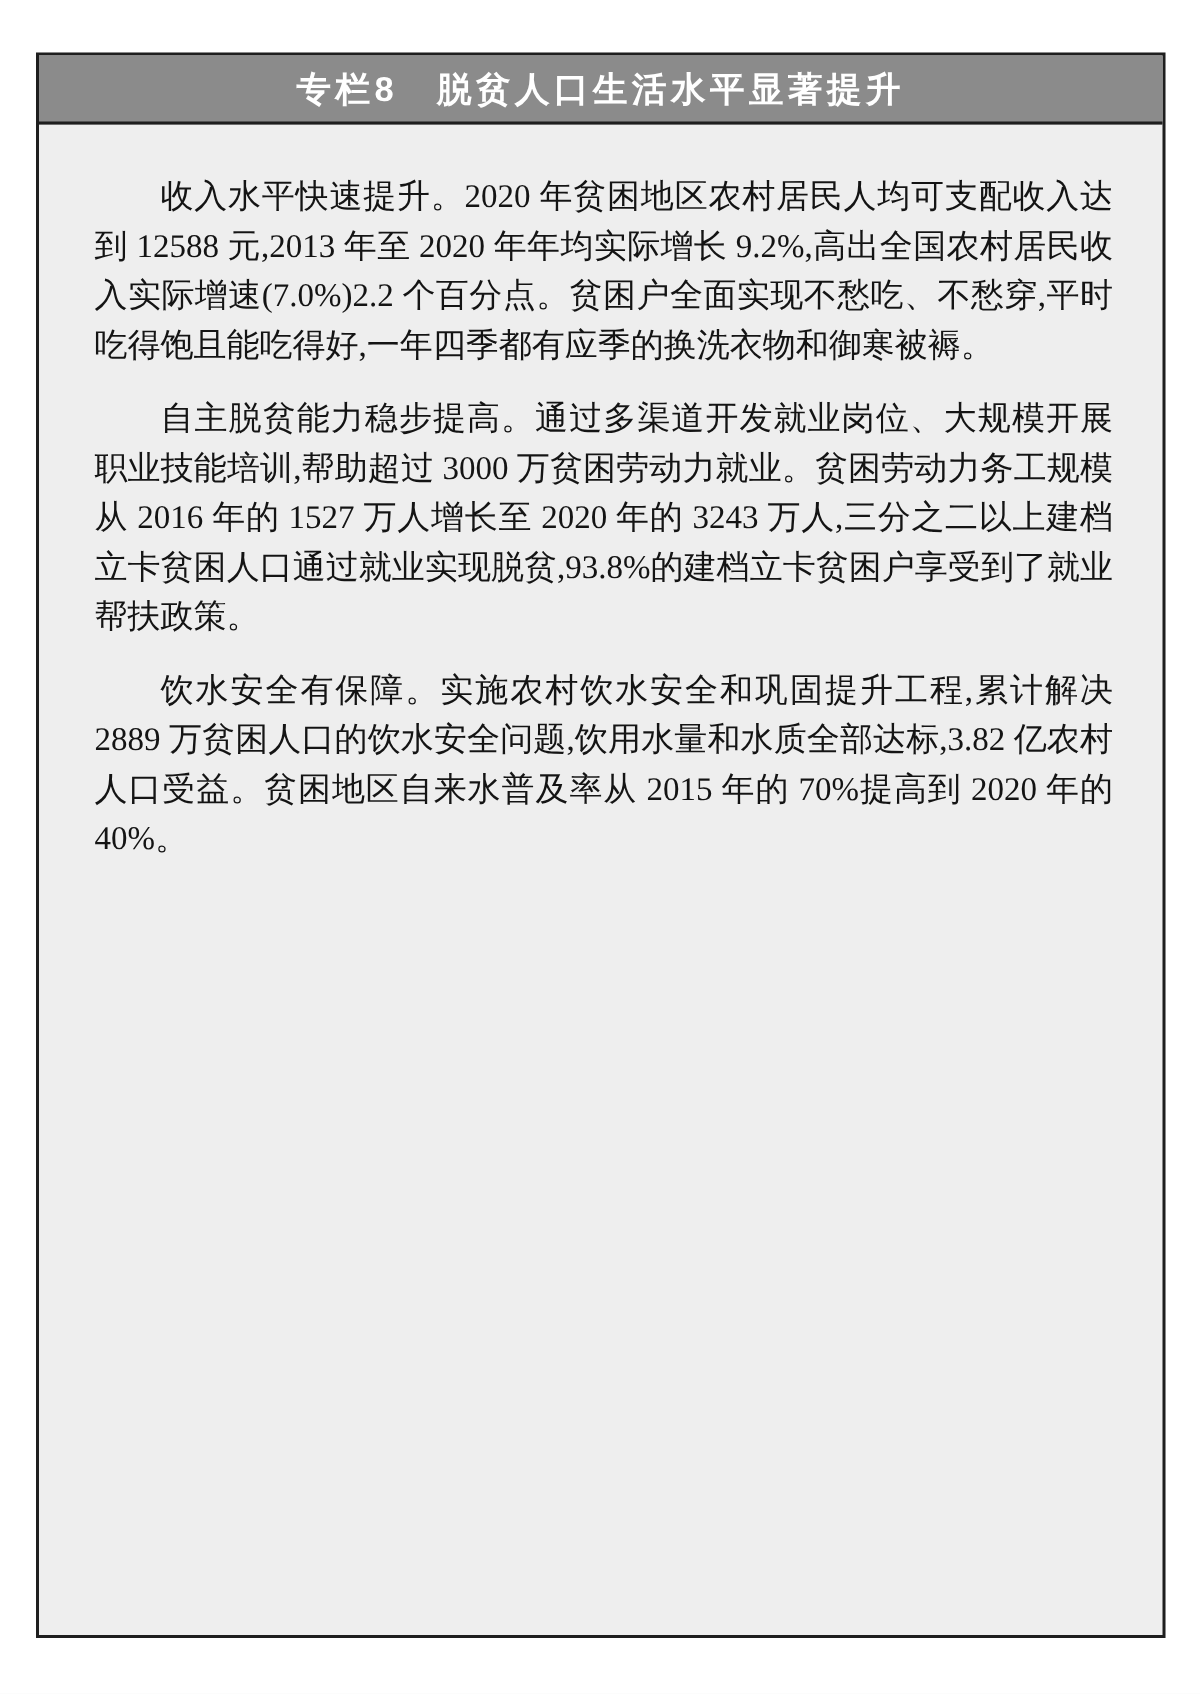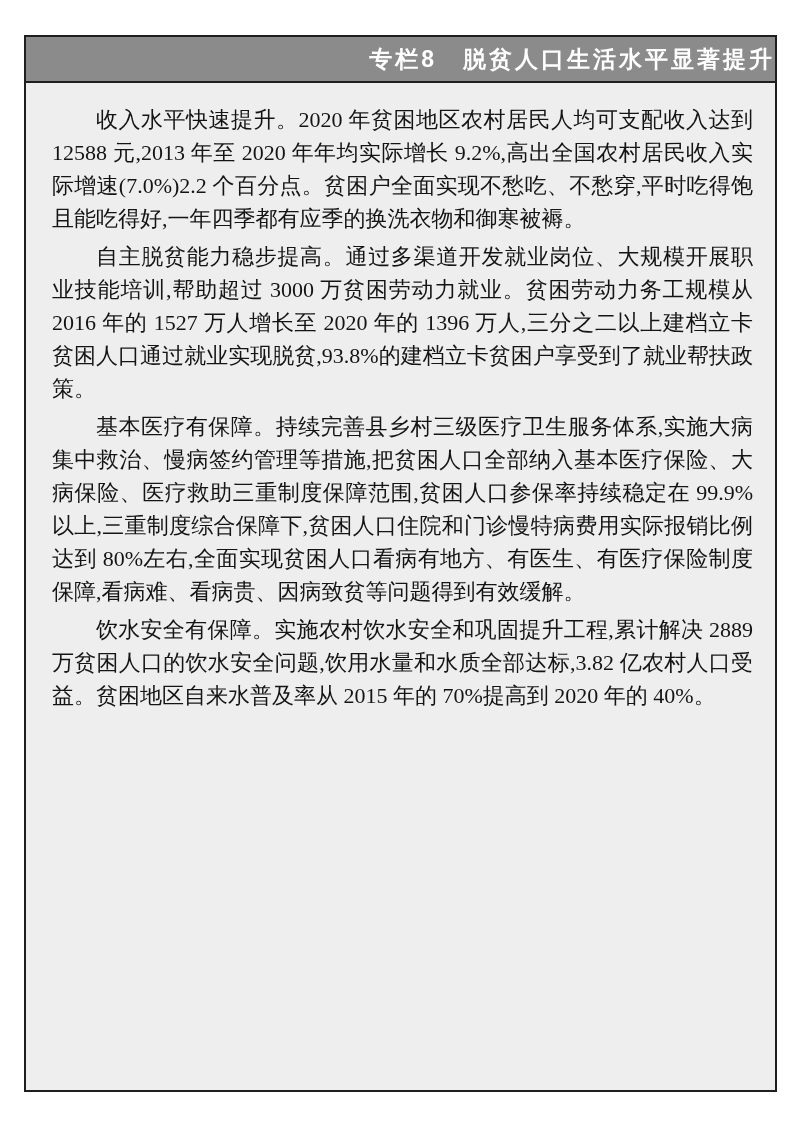--- a/index.html
+++ b/index.html
@@ -31,51 +31,50 @@
     height: 1057px;
     border: 2px solid var(--panel-border);
     background: var(--panel-bg);
   }
   .title-bar {
     height: 46px;
     background: var(--titlebar-bg);
     border-bottom: 2px solid var(--panel-border);
     display: flex;
     align-items: center;
-    justify-content: flex-end;
+    justify-content: center;
   }
   .title-text {
     color: var(--title-color);
     font-family: "Liberation Sans", "DejaVu Sans", sans-serif;
     font-weight: bold;
     font-size: 23px;
     letter-spacing: 3px;
     white-space: nowrap;
   }
   .panel-body {
     padding: 15px 17px 0 21px;
     color: var(--text-color);
     font-size: 22px;
     line-height: 33px;
     text-align: justify;
     text-justify: inter-ideograph;
   }
   .panel-body p {
     text-indent: 2em;
-    margin: 5px;
+    margin: 16px;
   }
 </style>
 </head>
 <body>
 
 <div class="page">
   <div class="panel">
     <div class="title-bar">
       <span class="title-text">专栏8　脱贫人口生活水平显著提升</span>
     </div>
     <div class="panel-body">
       <p>收入水平快速提升。2020 年贫困地区农村居民人均可支配收入达到 12588 元,2013 年至 2020 年年均实际增长 9.2%,高出全国农村居民收入实际增速(7.0%)2.2 个百分点。贫困户全面实现不愁吃、不愁穿,平时吃得饱且能吃得好,一年四季都有应季的换洗衣物和御寒被褥。</p>
-      <p>自主脱贫能力稳步提高。通过多渠道开发就业岗位、大规模开展职业技能培训,帮助超过 3000 万贫困劳动力就业。贫困劳动力务工规模从 2016 年的 1527 万人增长至 2020 年的 1396 万人,三分之二以上建档立卡贫困人口通过就业实现脱贫,93.8%的建档立卡贫困户享受到了就业帮扶政策。</p>
-      <p>基本医疗有保障。持续完善县乡村三级医疗卫生服务体系,实施大病集中救治、慢病签约管理等措施,把贫困人口全部纳入基本医疗保险、大病保险、医疗救助三重制度保障范围,贫困人口参保率持续稳定在 99.9%以上,三重制度综合保障下,贫困人口住院和门诊慢特病费用实际报销比例达到 80%左右,全面实现贫困人口看病有地方、有医生、有医疗保险制度保障,看病难、看病贵、因病致贫等问题得到有效缓解。</p>
+      <p>自主脱贫能力稳步提高。通过多渠道开发就业岗位、大规模开展职业技能培训,帮助超过 3000 万贫困劳动力就业。贫困劳动力务工规模从 2016 年的 1527 万人增长至 2020 年的 3243 万人,三分之二以上建档立卡贫困人口通过就业实现脱贫,93.8%的建档立卡贫困户享受到了就业帮扶政策。</p>
       <p>饮水安全有保障。实施农村饮水安全和巩固提升工程,累计解决 2889 万贫困人口的饮水安全问题,饮用水量和水质全部达标,3.82 亿农村人口受益。贫困地区自来水普及率从 2015 年的 70%提高到 2020 年的 40%。</p>
     </div>
   </div>
 </div>
 
 </body></html>

